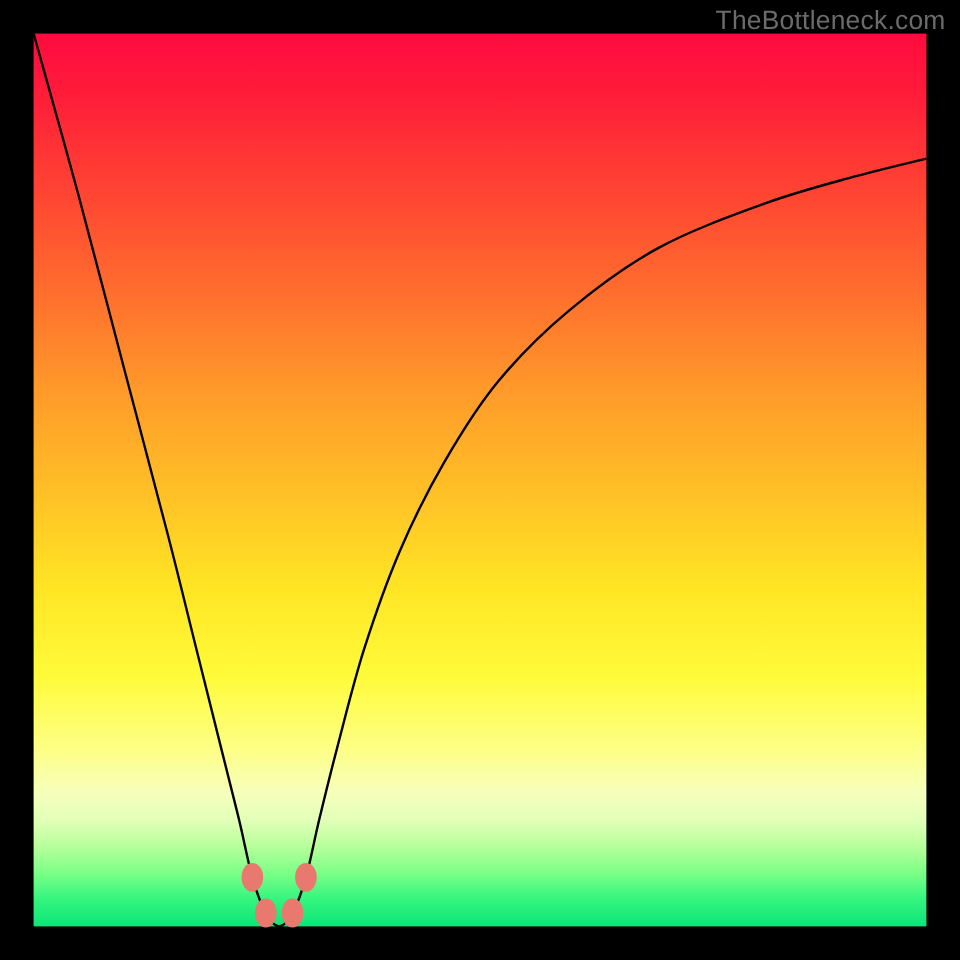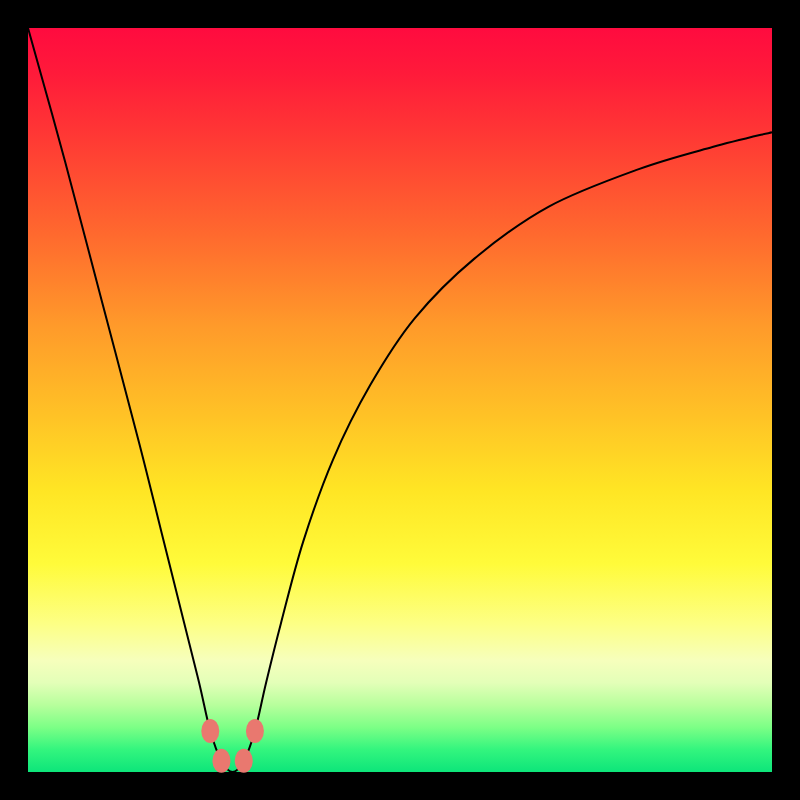--- a/index.html
+++ b/index.html
@@ -67,20 +67,21 @@
   }
   .marker {
     fill: #e9786f;
     stroke: none;
   }
 </style>
 </head>
 <body>
 
 <div class="frame">
+  <div class="watermark">TheBottleneck.com</div>
 
   <div class="plot-area">
     <svg class="curve" viewBox="0 0 744 744">
       <path id="curve-path" class="stroke-main" d="M 0,0 C 6.2,22.320000000000007 24.800000000000004,88.04000000000005 37.2,133.92000000000004 C 49.6,179.80000000000004 62.00000000000001,228.15999999999997 74.4,275.28 C 86.80000000000001,322.4 101.67999999999999,378.20000000000005 111.6,416.64000000000004 C 121.52,455.08000000000004 126.47999999999999,476.15999999999997 133.92,505.91999999999996 C 141.35999999999999,535.68 150.03999999999996,570.4000000000001 156.23999999999998,595.2 C 162.44,620 166.78,636.74 171.12,654.72 C 175.46,672.7 178.56,690.06 182.28,703.0799999999999 C 186,716.0999999999999 189.72,726.02 193.44,732.84 C 197.16,739.6600000000001 200.88000000000002,744 204.60000000000002,744 C 208.32000000000002,744 212.04,739.6600000000001 215.76,732.84 C 219.48,726.02 223.2,716.0999999999999 226.92,703.0799999999999 C 230.64,690.06 233.74,672.7 238.08,654.72 C 242.42000000000002,636.74 246.76000000000002,618.76 252.96,595.2 C 259.16,571.6400000000001 266.59999999999997,540.64 275.28,513.36 C 283.96,486.08000000000004 293.87999999999994,457.56000000000006 305.03999999999996,431.52000000000004 C 316.2,405.48 328.6,380.68 342.24,357.12 C 355.88,333.56 369.52,311.24 386.88,290.16 C 404.24,269.08000000000004 424.08,249.24000000000004 446.4,230.64000000000004 C 468.71999999999997,212.04000000000005 493.52,193.44000000000003 520.8,178.56 C 548.0799999999999,163.67999999999998 582.8,151.27999999999994 610.0799999999999,141.35999999999996 C 637.3599999999999,131.43999999999997 662.16,125.24000000000001 684.48,119.04000000000002 C 706.8000000000001,112.84000000000003 734.08,106.64000000000001 744,104.16000000000001"></path>
       <g id="markers-group">
           <ellipse cx="182.28" cy="703.0799999999999" rx="9" ry="12" class="marker"></ellipse>
           <ellipse cx="226.92" cy="703.0799999999999" rx="9" ry="12" class="marker"></ellipse>
           <ellipse cx="193.44" cy="732.84" rx="9" ry="12" class="marker"></ellipse>
           <ellipse cx="215.76" cy="732.84" rx="9" ry="12" class="marker"></ellipse>
         </g>

